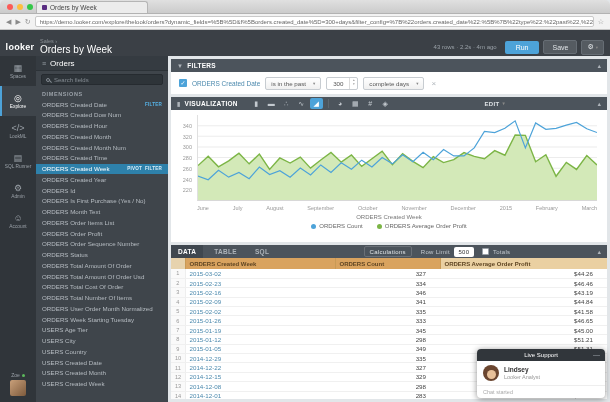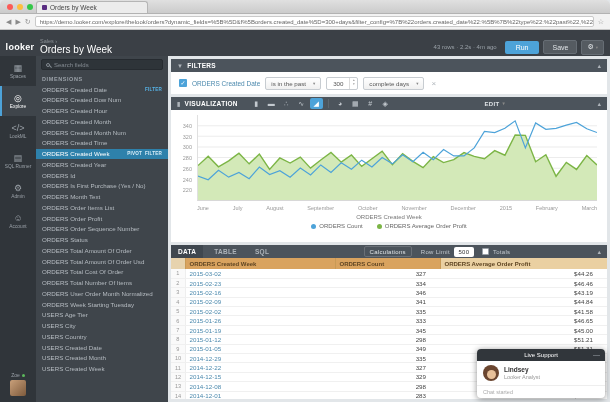--- a/index.html
+++ b/index.html
@@ -195,20 +195,24 @@
   <div class="sidebar-user">
     <span class="user-name">
         <span>Zoe</span>
         <span class="status-dot"></span>
       </span>
     <span class="avatar"></span>
   </div>
 </div>
 
 <div class="field-picker">
+  <div class="fp-header">
+    <span class="menu-icon">≡</span>
+    <span>Orders</span>
+  </div>
   <div class="fp-search">
     <div class="search-box">
       <span class="mag-icon"></span>
       <span>Search fields</span>
     </div>
   </div>
   <div class="fp-section">
     <span>DIMENSIONS</span>
   </div>
   <div class="fp-list">

